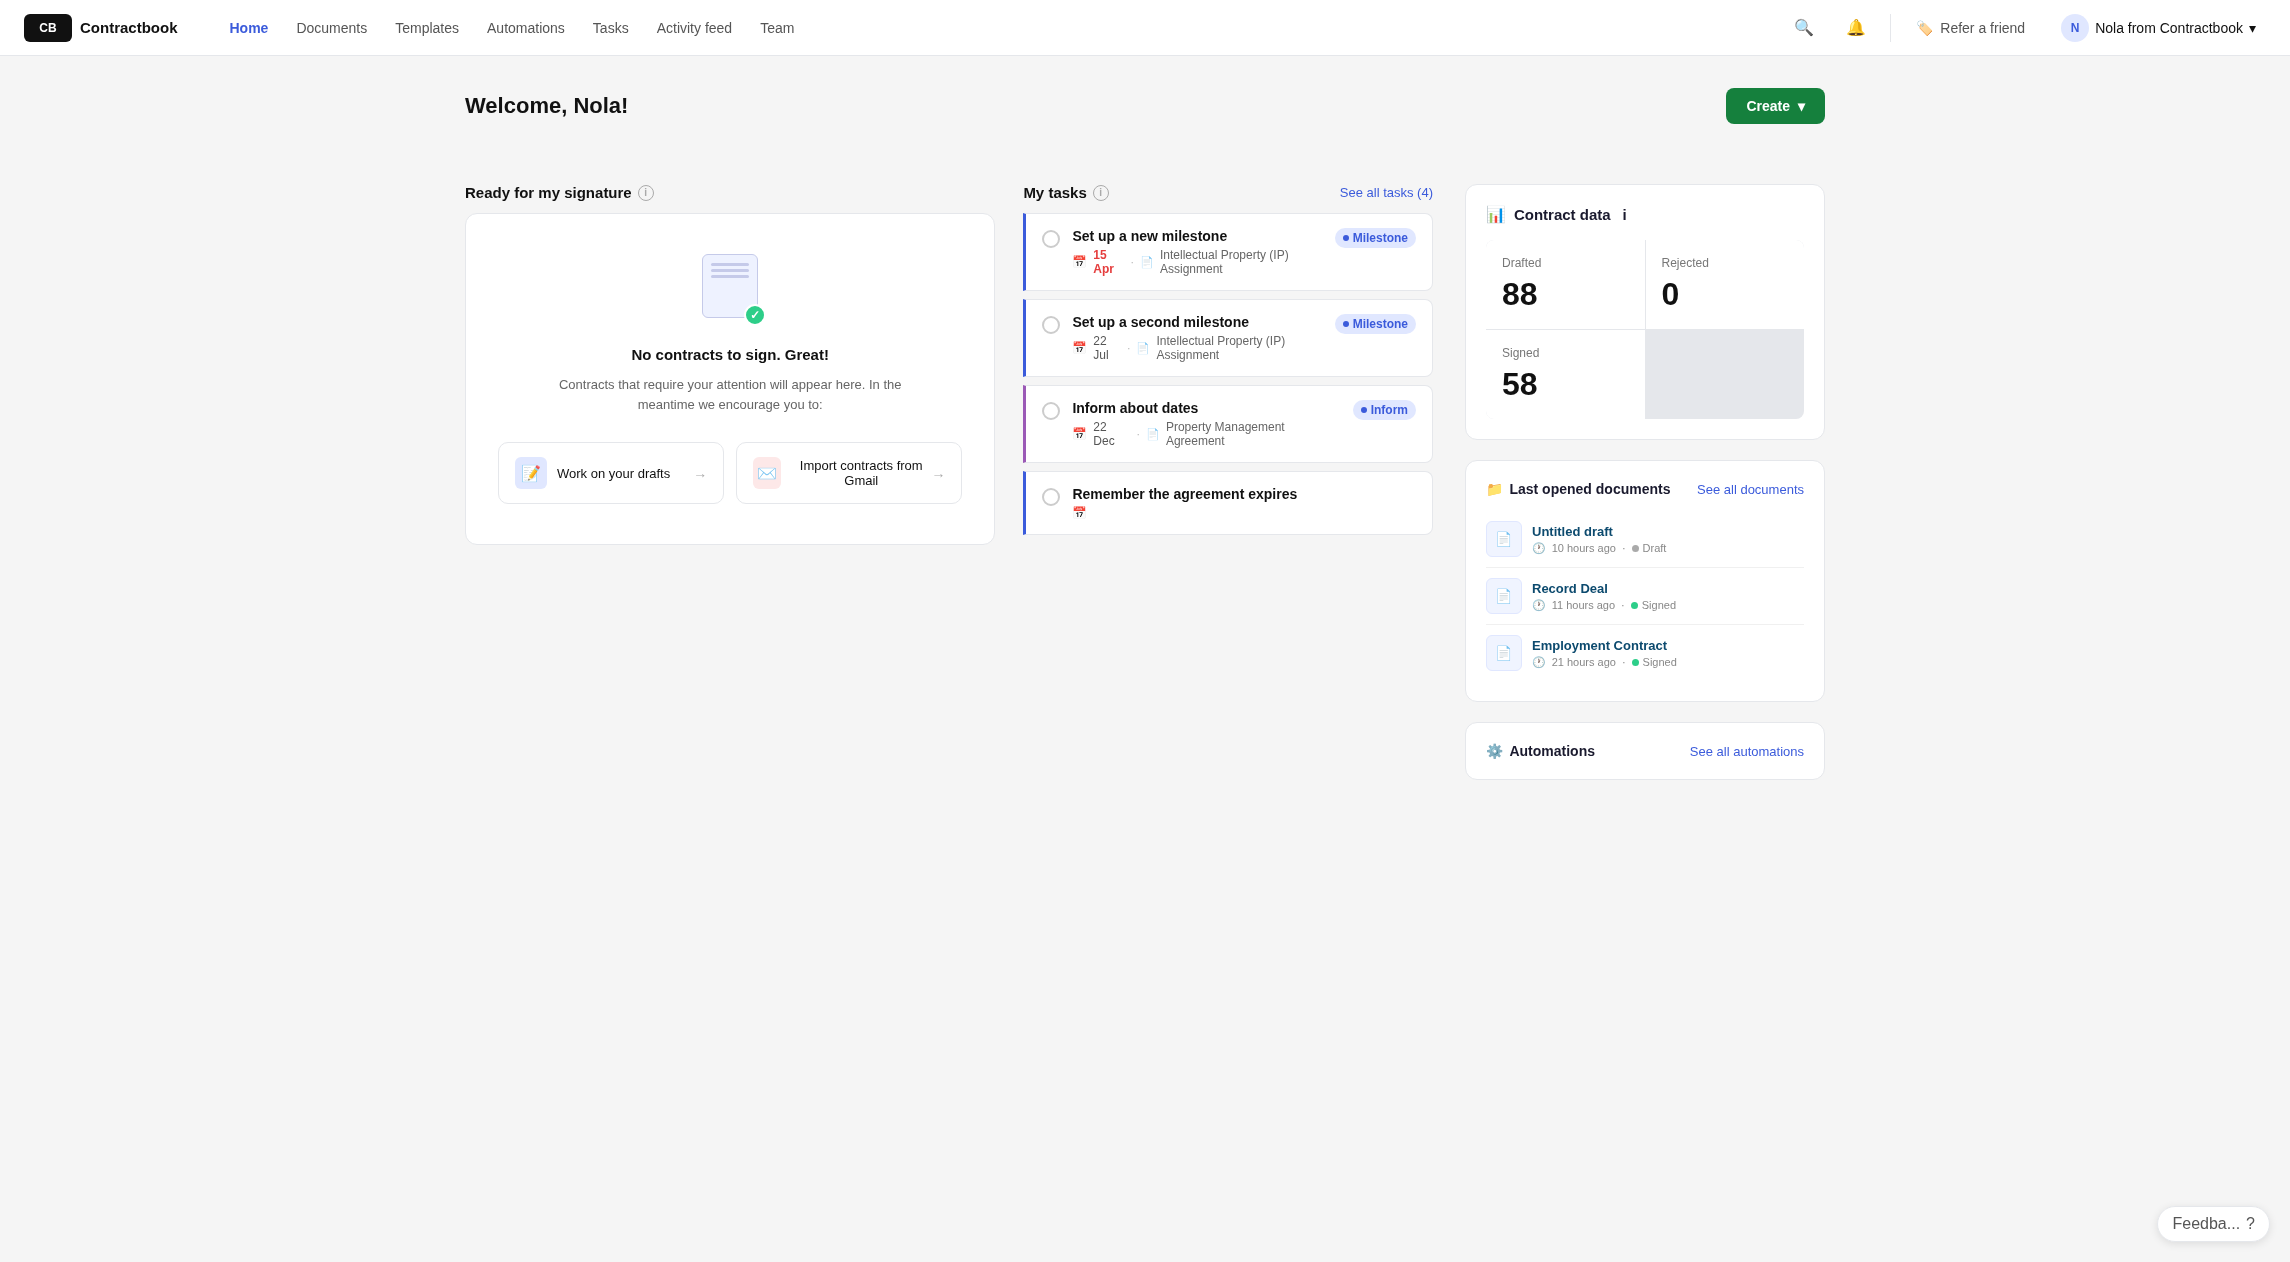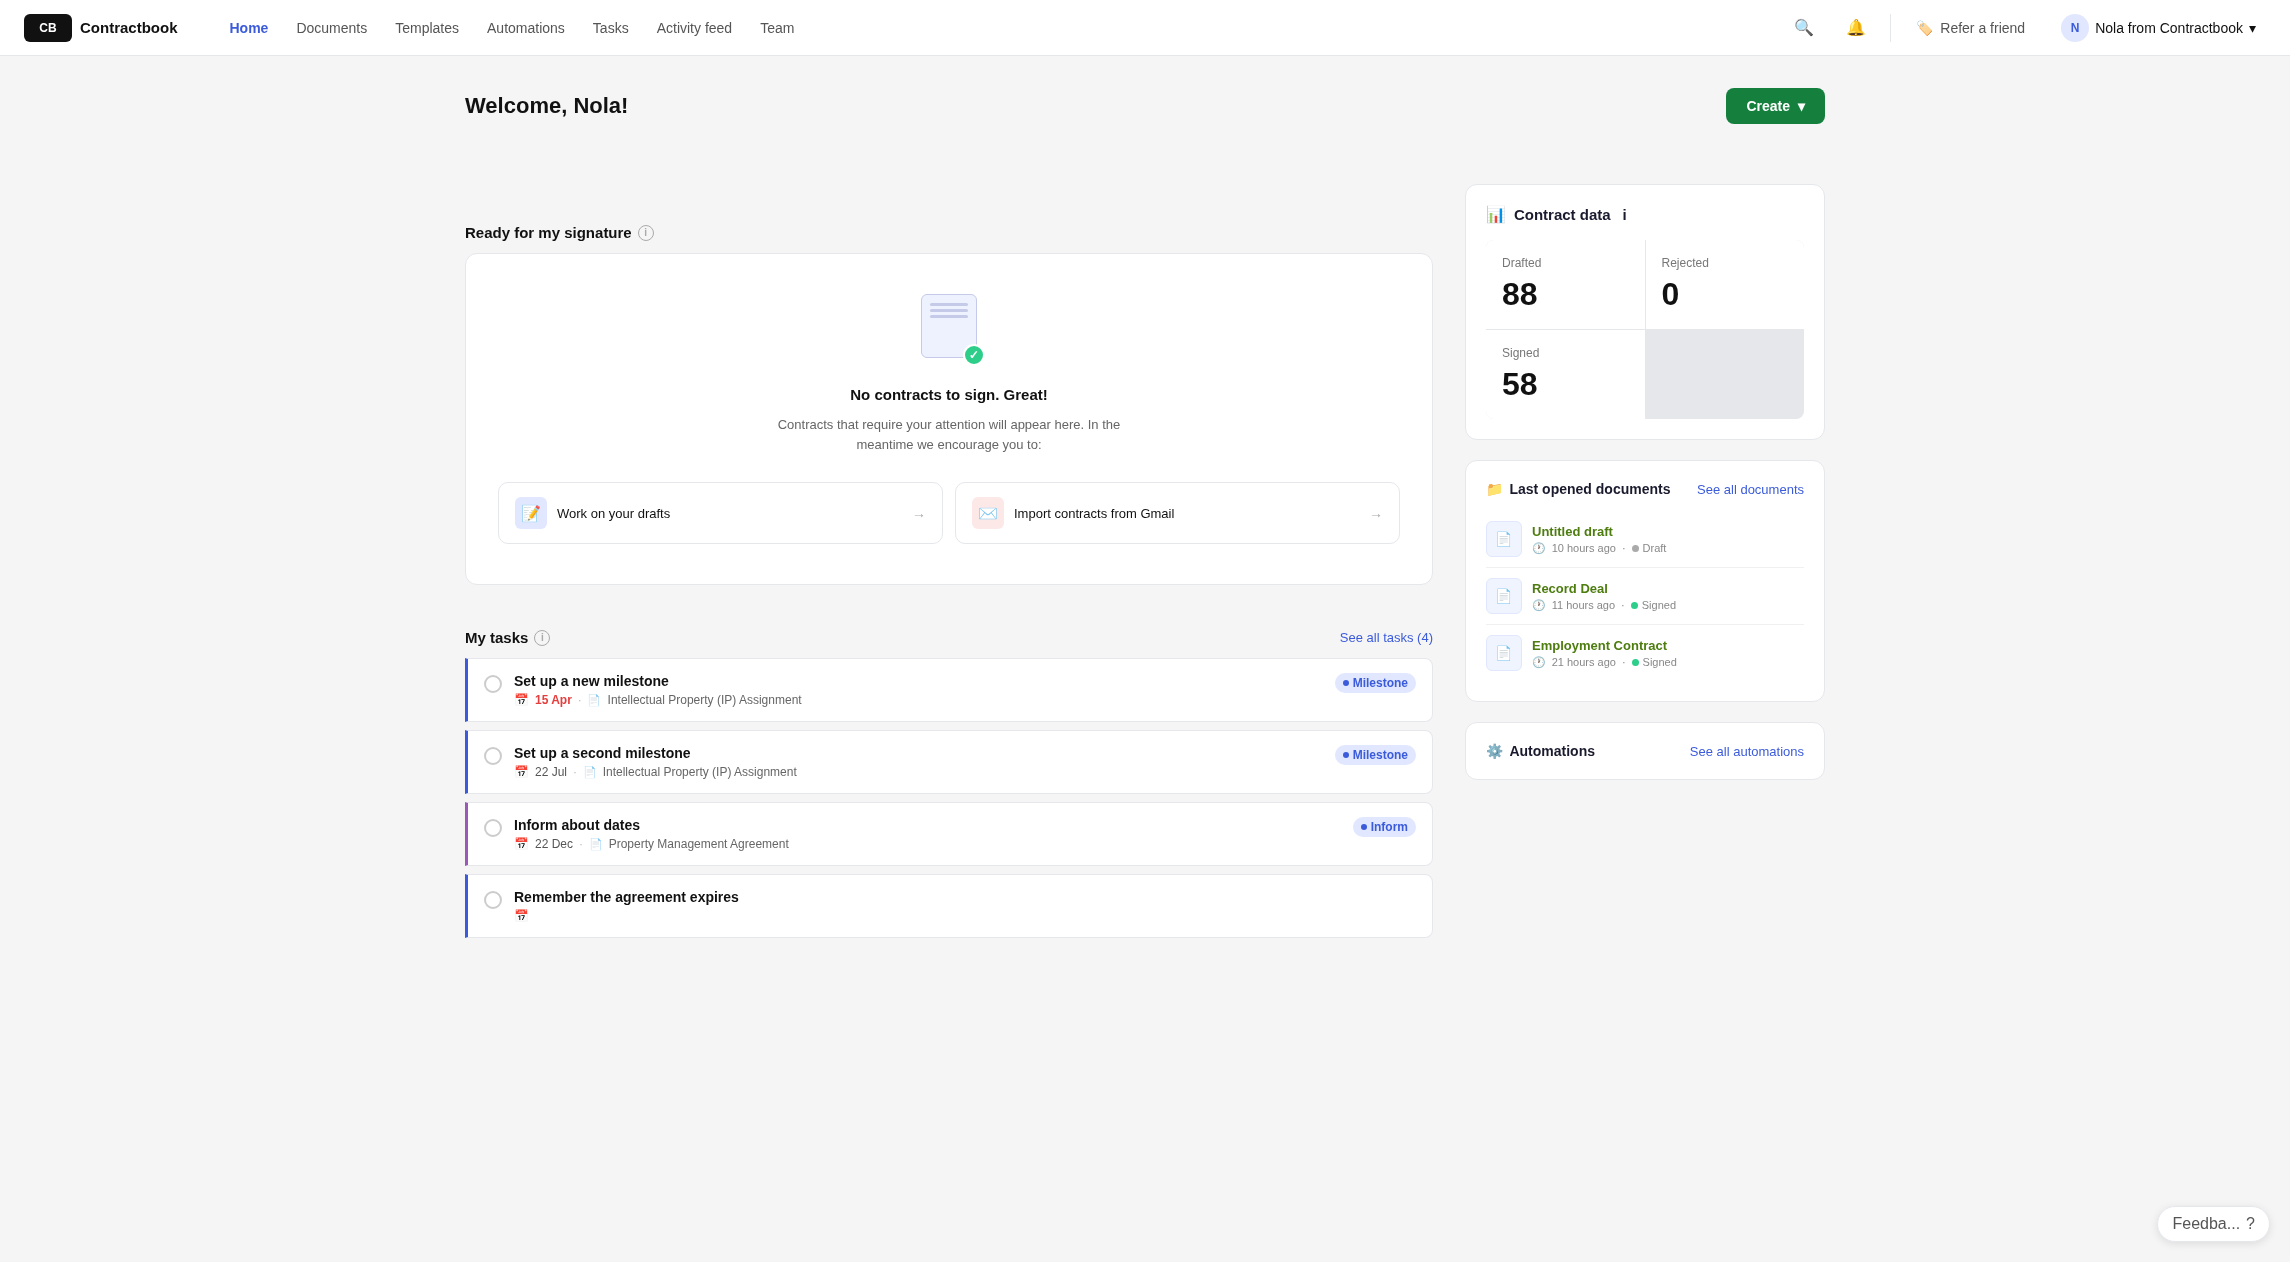--- a/index.html
+++ b/index.html
@@ -78,21 +78,21 @@
     }
     .welcome-title { font-size: 22px; font-weight: 700; color: #111; }
     .create-btn {
       background: #15803d; color: #fff;
       border: none; border-radius: 8px;
       padding: 10px 20px; font-size: 14px; font-weight: 600;
       cursor: pointer; display: flex; align-items: center; gap: 8px;
     }
 
     
-    .left-col { display: flex; flex-direction: column; gap: 44px; margin-top: 40px; }
+    .left-col { display: flex; flex-direction: row; gap: 28px; }
 
     
     .section-header {
       display: flex; align-items: center; justify-content: space-between;
       margin-bottom: 12px;
     }
     .section-title {
       display: flex; align-items: center; gap: 6px;
       font-size: 15px; font-weight: 600; color: #111;
     }
@@ -229,21 +229,21 @@
       padding: 10px 0; border-bottom: 1px solid #f0f0f0;
     }
     .doc-list-item:last-child { border-bottom: none; }
     .doc-thumb {
       width: 36px; height: 36px; border-radius: 6px; background: #f0f4ff;
       border: 1px solid #e0e7ff; flex-shrink: 0;
       display: flex; align-items: center; justify-content: center;
       font-size: 14px;
     }
     .doc-info { flex: 1; }
-    .doc-name { font-size: 13px; font-weight: 600; color: #4d7c0f; margin-bottom: 3px; }
+    .doc-name { font-size: 13px; font-weight: 600; color: #0c4a6e; margin-bottom: 3px; }
     .doc-meta { display: flex; align-items: center; gap: 6px; font-size: 11px; color: #888; }
     .doc-status { display: flex; align-items: center; gap: 4px; }
     .status-dot { width: 7px; height: 7px; border-radius: 50%; }
     .status-dot.draft { background: #aaa; }
     .status-dot.signed { background: #2dce89; }
 
     
     .automations-card {
       background: #fff; border: 1px solid #e5e7eb; border-radius: 12px;
       padding: 20px;

